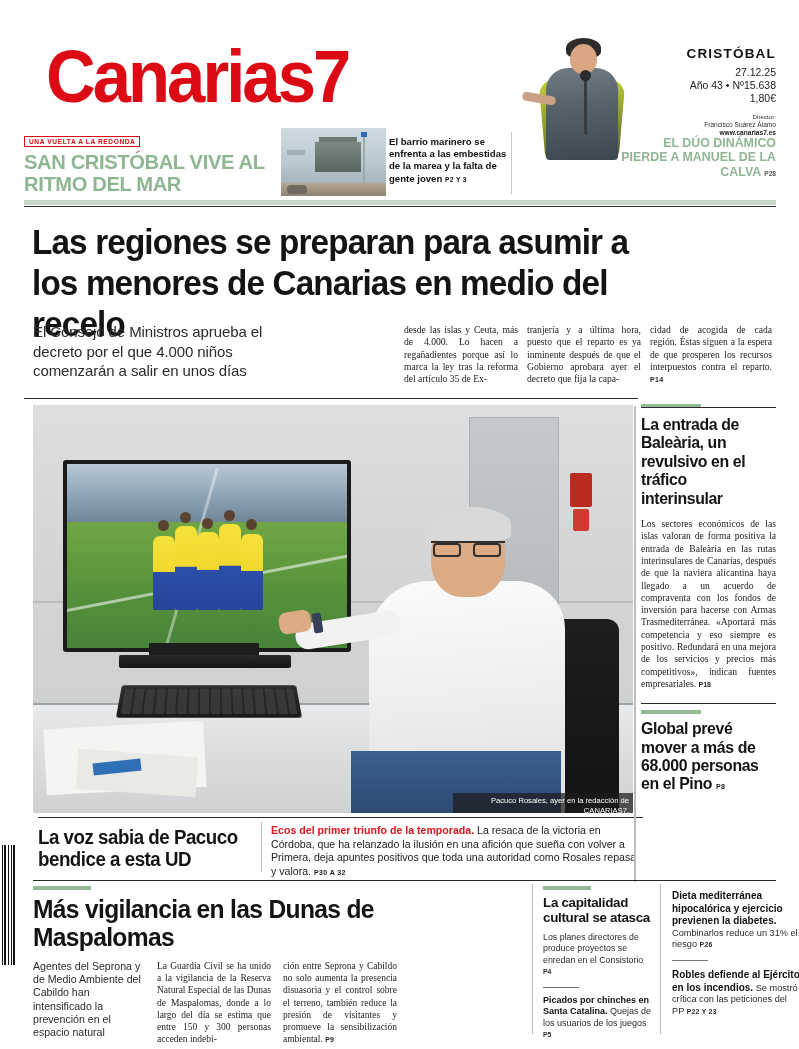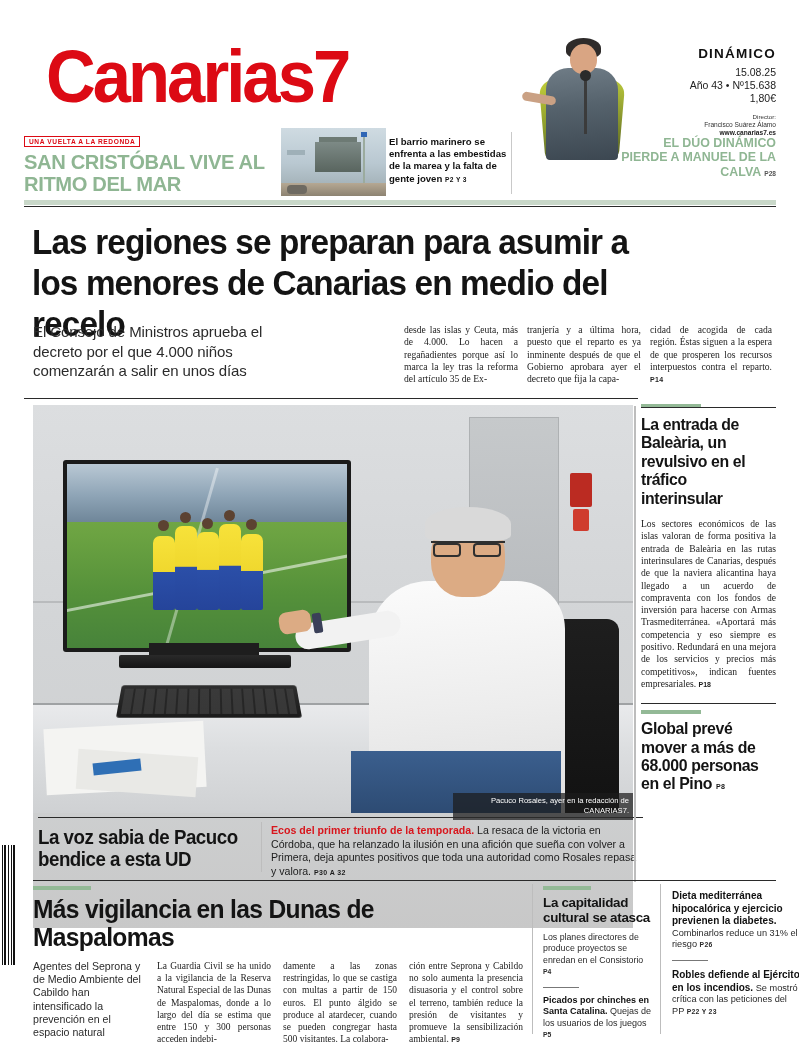--- a/index.html
+++ b/index.html
@@ -174,21 +174,21 @@
   .c3 { left: 527px; width: 114px; }
   .c4 { left: 650px; width: 122px; }
   .serifcol .pg { font-family:"Liberation Sans",sans-serif; font-size:7px; font-weight:700; letter-spacing:.4px;}
 
   .hrule-main {
     position: absolute; left: 24px; top: 398px; width: 614px; height: 1px; background: #2a2a2a;
   }
 
   
   .photo {
-    position: absolute; left: 33px; top: 405px; width: 600px; height: 523px;
+    position: absolute; left: 33px; top: 405px; width: 600px; height: 408px;
     overflow: hidden; background: #a16207;
   }
   .photo .wall {
     position: absolute; inset: 0;
     background: linear-gradient(180deg,#dcdee0 0%,#d3d5d7 40%,#cfd1d2 70%,#c8c8c8 100%);
   }
   .photo .wallline {
     position: absolute; left: 0; top: 196px; width: 600px; height: 2px; background: #b9bbbd;
   }
   .photo .door {
@@ -422,22 +422,22 @@
         <div class="jacketR"></div>
       <div class="body"></div>
       <div class="arm"></div>
       <div class="hair"></div>
         <div class="head"></div>
       <div class="mic"></div>
         <div class="micball"></div>
     </div>
 
     <div class="dateblock">
-      <div class="dow">DINÁMICO</div>
-      <div class="d1">15.08.25</div>
+      <div class="dow">CRISTÓBAL</div>
+      <div class="d1">27.12.25</div>
       <div class="d2">Año 43 • Nº15.638</div>
       <div class="d3">1,80€</div>
       <div class="dir-label">Director:</div>
       <div class="dir-name">Francisco Suárez Álamo</div>
       <div class="web">www.canarias7.es</div>
     </div>
   </div>
 
   <div class="promo">
     <div class="promo-left">
@@ -555,21 +555,20 @@
 
   <div class="bottom">
     <div class="toprule"></div>
 
     <div class="dunas">
       <div class="greenbar"></div>
       <h2>Más vigilancia en las Dunas de Maspalomas</h2>
       <div class="cols">
         <div class="lede2">Agentes del Seprona y de Medio Ambiente del Cabildo han intensificado la prevención en el espacio natural</div>
         <div class="sc">La Guardia Civil se ha unido a la vigilancia de la Reserva Natural Especial de las Dunas de Maspalomas, donde a lo largo del día se estima que entre 150 y 300 personas acceden indebi-</div>
-        <div class="sc">damente a las zonas restringidas, lo que se castiga con multas a partir de 150 euros. El punto álgido se produce al atardecer, cuando se pueden congregar hasta 500 visitantes. La colabora-</div>
         <div class="sc"><span>ción entre Seprona y Cabildo no solo aumenta la presencia disuasoria y el control sobre el terreno, también reduce la presión de visitantes y promueve la sensibilización ambiental.</span> <span class="pg">P9</span></div>
       </div>
     </div>
 
     <div class="vsep1"></div>
     <div class="vsep2"></div>
 
     <div class="cultural">
       <div class="greenbar"></div>
       <h3>La capitalidad cultural se atasca</h3>

